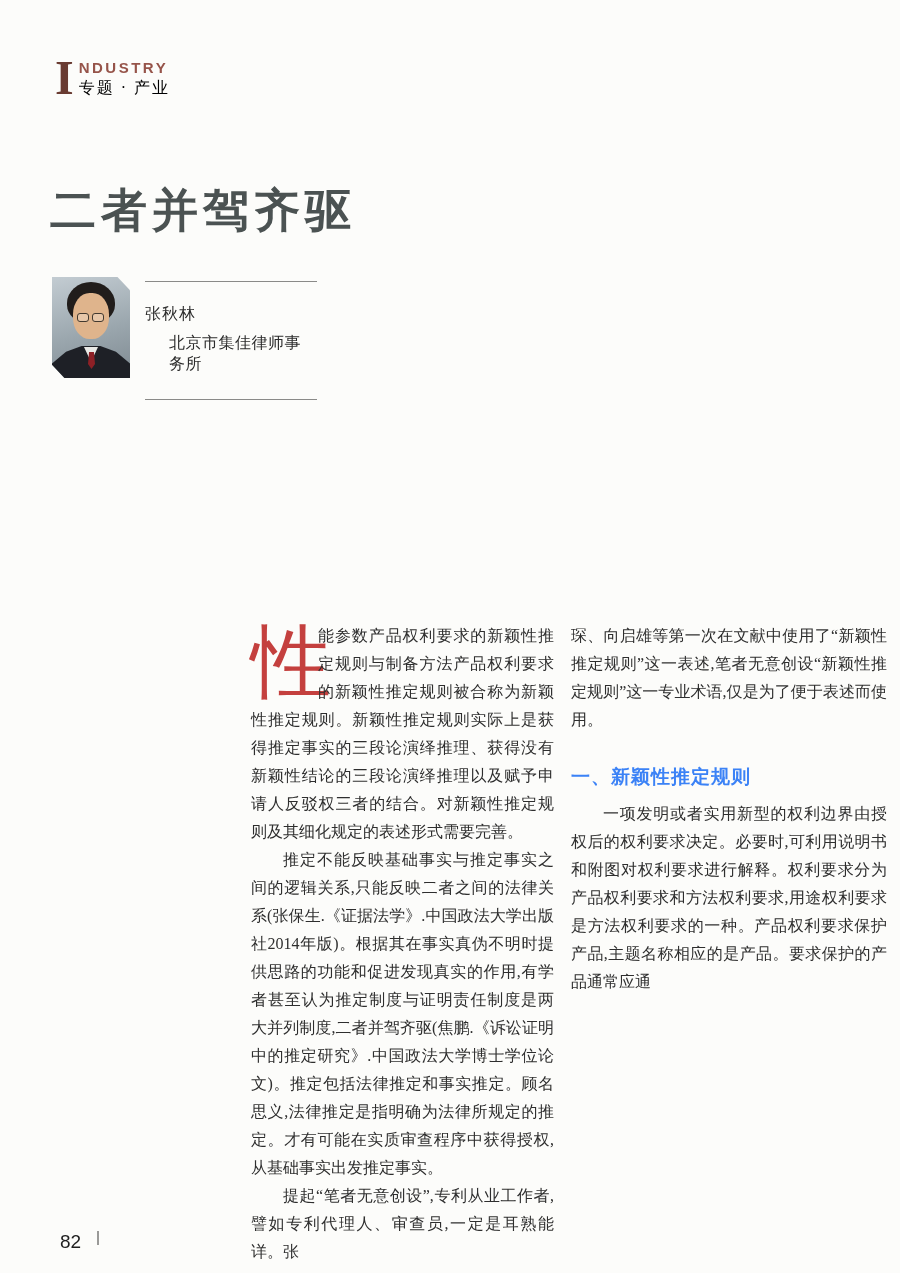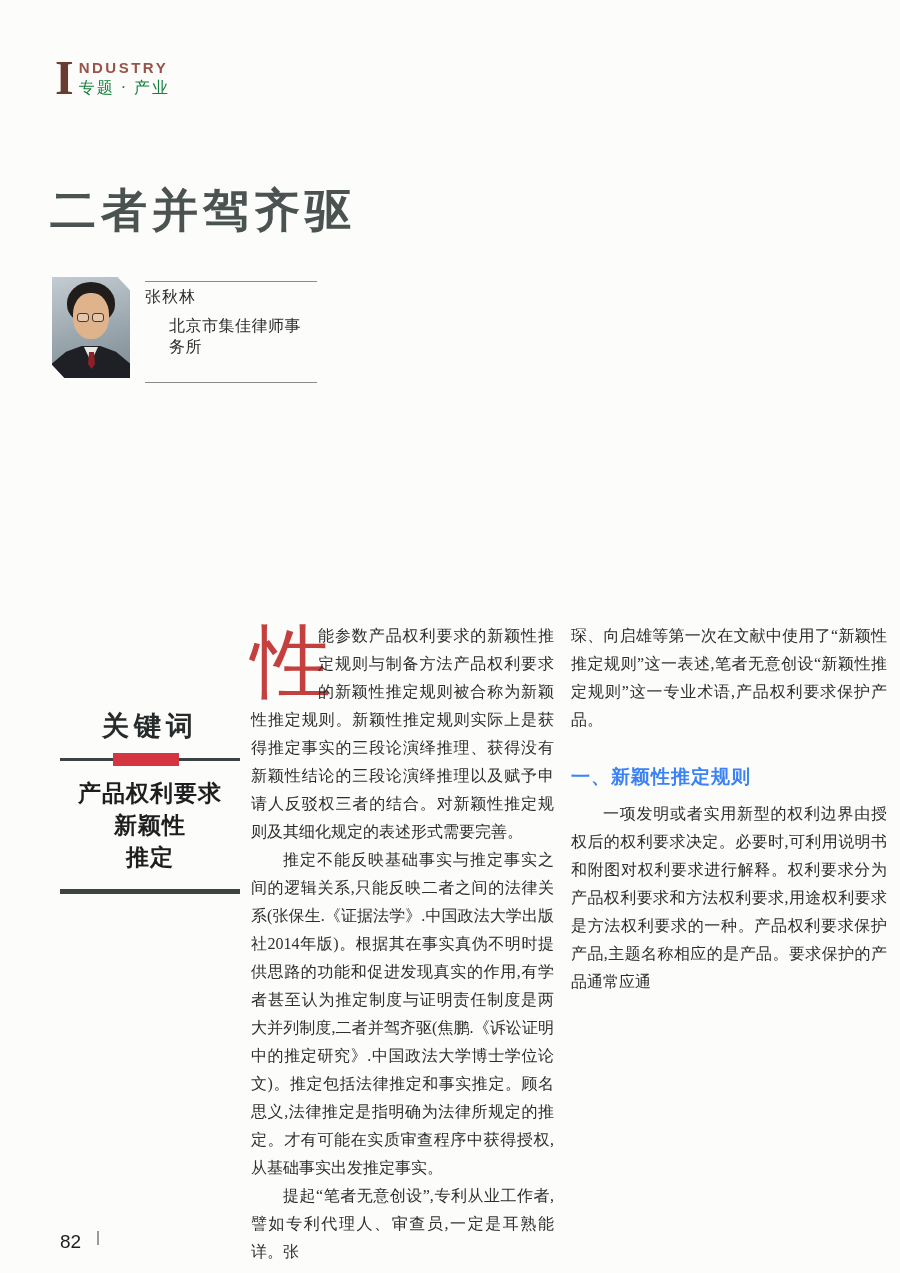--- a/index.html
+++ b/index.html
@@ -13,21 +13,21 @@
   
   .masthead { position:absolute; left:55px; top:56px; display:flex; align-items:flex-start; }
   .masthead-initial {
     font-family:"Liberation Serif",serif; font-size:48px; line-height:44px;
     color:#693b31; font-weight:700; margin-right:5px;
   }
   .masthead-word {
     font-family:Liberation Sans, sans-serif; font-size:15px; letter-spacing:2.5px;
     color:#96544a; font-weight:700; padding-top:3px;
   }
-  .masthead-sub { font-size:16px; color:#15803d; letter-spacing:2px; margin-top:2px; }
+  .masthead-sub { font-size:16px; color:#000000; letter-spacing:2px; margin-top:2px; }
   
   .article-title {
     position:absolute; left:50px; top:180px;
     font-family:"Liberation Sans","DejaVu Sans",sans-serif;
     font-size:46px; font-weight:700; letter-spacing:5px; color:#4b5252;
   }
   
   .author-photo {
     position:absolute; left:52px; top:277px; width:78px; height:101px;
     background:linear-gradient(165deg,#c3ccd2 0%,#9aa6ad 55%,#7e8991 100%);
@@ -38,21 +38,21 @@
   .p-glasses { position:absolute; left:25px; top:36px; width:30px; height:10px; display:flex; gap:3px; }
   .p-lens { width:12px; height:9px; border:1px solid #42392f; border-radius:3px; background:rgba(255,255,255,.25); }
   .p-suit { position:absolute; left:0; bottom:0; width:78px; height:32px; background:#1e2026;
     clip-path:polygon(0 100%,0 55%,18% 18%,38% 0,62% 0,82% 18%,100% 55%,100% 100%); }
   .p-shirt { position:absolute; left:32px; bottom:16px; width:14px; height:15px; background:#e9e9e6; clip-path:polygon(0 0,100% 0,50% 100%); }
   .p-tie { position:absolute; left:36px; bottom:9px; width:7px; height:17px; background:#8d2026; clip-path:polygon(15% 0,85% 0,100% 70%,50% 100%,0 70%); }
   .author-info { position:absolute; left:145px; top:281px; width:172px; }
   .author-rule { height:1px; background:#8a8a88; }
   .author-name {
     font-family:"Liberation Sans","DejaVu Sans",sans-serif;
-    font-size:16px; color:#2c2c2c; margin-top:5px; letter-spacing:1px;
+    font-size:16px; color:#2c2c2c; margin-top:22px; letter-spacing:1px;
   }
   .author-affiliation {
     font-family:"Liberation Sans","DejaVu Sans",sans-serif;
     font-size:16px; color:#2c2c2c; margin-top:8px; letter-spacing:.5px;margin-left:24px;
   }
   .author-info .bottom { margin-top:24px; }
   
   .keywords { position:absolute; left:60px; top:708px; width:180px; text-align:center; }
   .kw-title { font-size:27px; font-weight:700; letter-spacing:5px; color:#262a2a; }
   .kw-divider { position:relative; height:14px; margin-top:9px; }
@@ -109,44 +109,31 @@
     <div class="p-tie"></div>
   </div>
 
   <div class="author-info">
     <div class="author-rule top"></div>
     <div class="author-name">张秋林</div>
     <div class="author-affiliation">北京市集佳律师事务所</div>
     <div class="author-rule bottom"></div>
   </div>
 
-  <aside class="keywords">
-    <div class="kw-title">关键词</div>
-    <div class="kw-divider">
-      <span class="kw-line"></span>
-      <span class="kw-redblock"></span>
-    </div>
-    <div class="kw-items">
-      <div class="kw-item">产品权利要求</div>
-      <div class="kw-item">新颖性</div>
-      <div class="kw-item">推定</div>
-    </div>
-    <div class="kw-bottom"></div>
-  </aside>
 
   <section class="col col-mid">
     <p class="para first">
       <span class="dropcap">性</span><span>能参数产品权利要求的新颖性推定规则与制备方法产品权利要求的新颖性推定规则被合称为新颖性推定规则。新颖性推定规则实际上是获得推定事实的三段论演绎推理、获得没有新颖性结论的三段论演绎推理以及赋予申请人反驳权三者的结合。对新颖性推定规则及其细化规定的表述形式需要完善。</span>
     </p>
     <p class="para indent">推定不能反映基础事实与推定事实之间的逻辑关系,只能反映二者之间的法律关系(张保生.《证据法学》.中国政法大学出版社2014年版)。根据其在事实真伪不明时提供思路的功能和促进发现真实的作用,有学者甚至认为推定制度与证明责任制度是两大并列制度,二者并驾齐驱(焦鹏.《诉讼证明中的推定研究》.中国政法大学博士学位论文)。推定包括法律推定和事实推定。顾名思义,法律推定是指明确为法律所规定的推定。才有可能在实质审查程序中获得授权,从基础事实出发推定事实。</p>
     <p class="para indent">提起“笔者无意创设”,专利从业工作者,譬如专利代理人、审查员,一定是耳熟能详。张</p>
   </section>
 
   <section class="col col-right">
-    <p class="para">琛、向启雄等第一次在文献中使用了“新颖性推定规则”这一表述,笔者无意创设“新颖性推定规则”这一专业术语,产品权利要求保护产品。</p>
+    <p class="para">琛、向启雄等第一次在文献中使用了“新颖性推定规则”这一表述,笔者无意创设“新颖性推定规则”这一专业术语,仅是为了便于表述而使用。</p>
     <h2 class="sec-heading">一、新颖性推定规则</h2>
     <p class="para indent gap">一项发明或者实用新型的权利边界由授权后的权利要求决定。必要时,可利用说明书和附图对权利要求进行解释。权利要求分为产品权利要求和方法权利要求,用途权利要求是方法权利要求的一种。产品权利要求保护产品,主题名称相应的是产品。要求保护的产品通常应通</p>
   </section>
 
   <footer class="page-footer">
     <span class="page-number">82</span>
     <span class="footer-bar"></span>
   </footer>
 
 </div>

